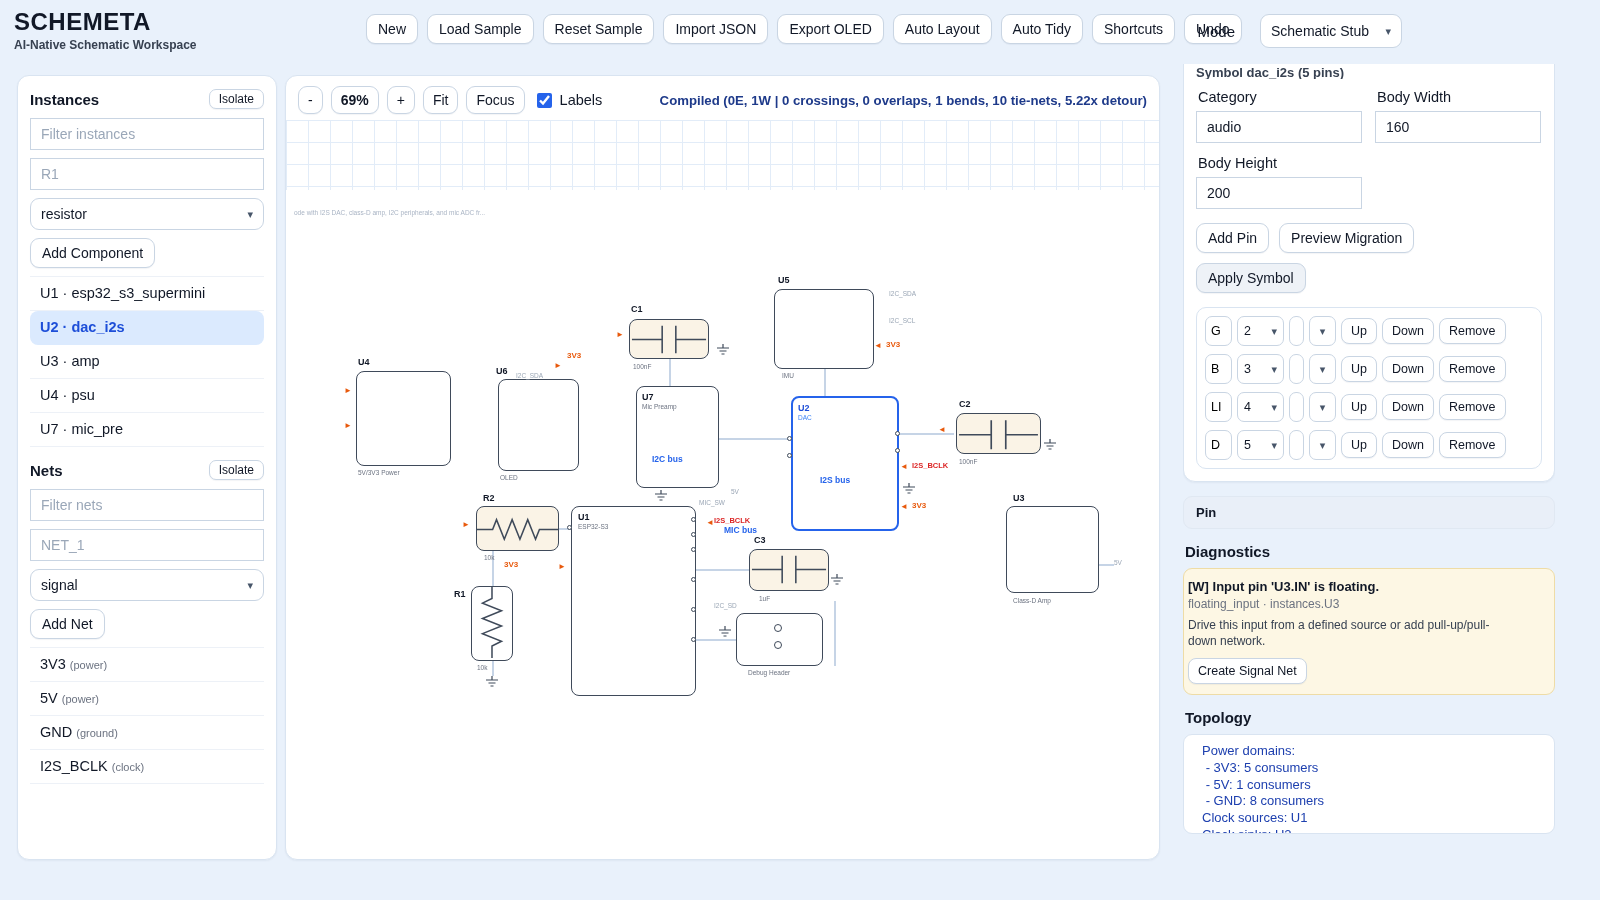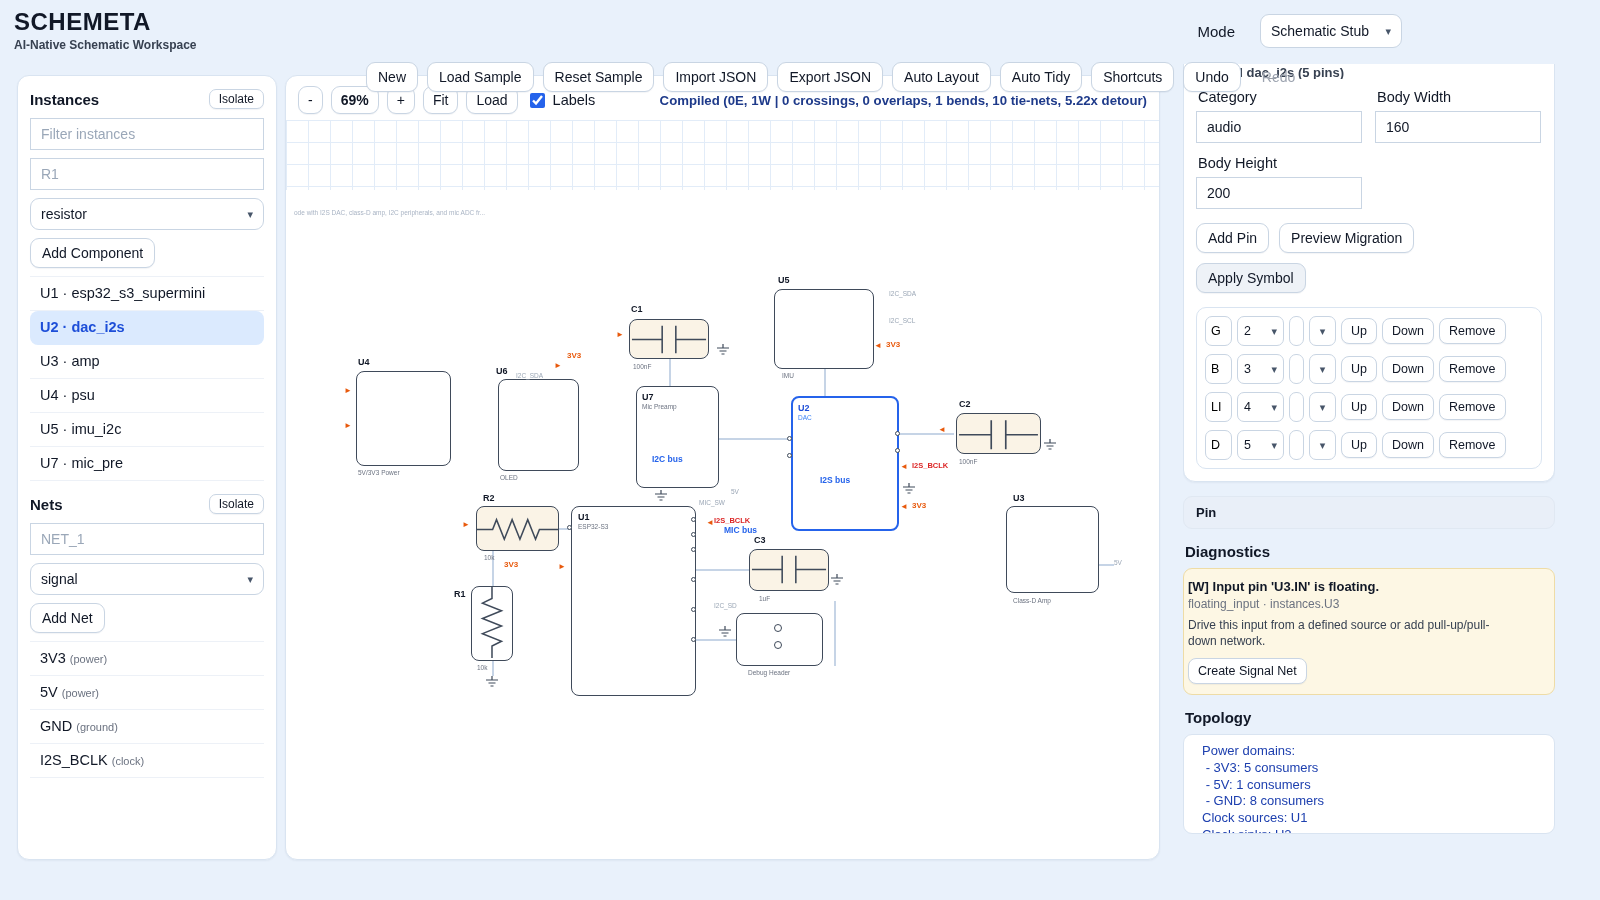--- a/index.html
+++ b/index.html
@@ -18,21 +18,21 @@
   .sel{display:flex;align-items:center;justify-content:space-between;border:1px solid #c9d5e3;
        border-radius:9px;padding:7px 10px;font-size:14px;background:#fff;cursor:pointer;}
   .chev{font-size:11px;color:#475569;}
   .card{position:absolute;background:#fff;border:1px solid #d9e4f1;border-radius:12px;
         box-shadow:0 1px 2px rgba(20,40,70,.05);}
 
   
   .hdr{position:absolute;left:0;top:0;width:1416px;height:64px;background:#e9f1fb;z-index:20;}
   .logo-t{position:absolute;left:14px;top:8px;font-size:24px;font-weight:800;letter-spacing:.5px;}
   .logo-s{position:absolute;left:14px;top:38px;font-size:12px;font-weight:600;color:#374151;}
-  .hbtns{position:absolute;left:366px;top:14px;display:flex;gap:9px;align-items:center;margin-top:48px;}
+  .hbtns{position:absolute;left:366px;top:14px;display:flex;gap:9px;align-items:center;}
   .mode{position:absolute;right:14px;top:14px;display:flex;gap:25px;align-items:center;}
   .mode-lbl{font-size:15px;font-weight:500;}
   .mode-sel{width:142px;height:34px;}
 
   
   .lcol{left:17px;top:75px;width:260px;height:785px;padding:12px;overflow:hidden;}
   .sec-head{display:flex;align-items:center;justify-content:space-between;font-weight:700;font-size:15px;height:22px;}
   .stack{margin-top:8px;}
   .list{border-top:1px solid #edf1f7;margin-top:8px;}
   .li-row{padding:8px 10px;border-bottom:1px solid #edf1f7;font-size:14.5px;cursor:pointer;height:34px;}
@@ -107,21 +107,21 @@
 <body>
 
 <div class="hdr">
   <div class="logo-t">SCHEMETA</div>
   <div class="logo-s">AI-Native Schematic Workspace</div>
   <div class="hbtns">
     <button class="btn">New</button>
     <button class="btn">Load Sample</button>
     <button class="btn">Reset Sample</button>
     <button class="btn">Import JSON</button>
-    <button class="btn">Export JSON</button>
+    <button class="btn">Export OLED</button>
     <button class="btn">Auto Layout</button>
     <button class="btn">Auto Tidy</button>
     <button class="btn">Shortcuts</button>
     <button class="btn">Undo</button>
     <button class="btn ghost">Redo</button>
   </div>
   <div class="mode">
     <span class="mode-lbl">Mode</span>
     <div class="sel mode-sel">
       <span>Schematic Stub</span>
@@ -142,28 +142,28 @@
       <span>resistor</span>
       <span class="chev">▾</span>
     </div>
   </div>
   <div class="stack"><button class="btn">Add Component</button></div>
   <div class="list">
     <div class="li-row">U1 · esp32_s3_supermini</div>
     <div class="li-row selected">U2 · dac_i2s</div>
     <div class="li-row">U3 · amp</div>
     <div class="li-row">U4 · psu</div>
-    <div class="li-row">U5 · imu_i2c</div>
     <div class="li-row">U7 · mic_pre</div>
   </div>
 
   <div class="sec-head" style="margin-top:12px;">
     <span>Nets</span>
     <button class="btn tiny">Isolate</button>
   </div>
+  <div class="stack"><input class="inp" placeholder="Filter nets" style=""></div>
   <div class="stack"><input class="inp" placeholder="NET_1" style=""></div>
   <div class="stack">
     <div class="sel">
       <span>signal</span>
       <span class="chev">▾</span>
     </div>
   </div>
   <div class="stack"><button class="btn">Add Net</button></div>
   <div class="list">
     <div class="li-row"><span>3V3</span><span class="kind">(power)</span></div>
@@ -172,21 +172,21 @@
     <div class="li-row"><span>I2S_BCLK</span><span class="kind">(clock)</span></div>
   </div>
 </div>
 
 <div class="card ccard">
   <div class="cbar">
     <button class="btn zbtn">-</button>
     <button class="btn zbtn" style="font-weight:600;">69%</button>
     <button class="btn zbtn">+</button>
     <button class="btn zbtn">Fit</button>
-    <button class="btn zbtn">Load</button>
+    <button class="btn zbtn">Focus</button>
     <span class="lblwrap">
       <input type="checkbox" checked="" style="">
       <span>Labels</span>
     </span>
     <span class="status">Compiled (0E, 1W | 0 crossings, 0 overlaps, 1 bends, 10 tie-nets, 5.22x detour)</span>
   </div>
 
   <div class="stage">
     <div class="gridband"></div>
     <div class="desc" style="left:8px;top:133px;">ode with I2S DAC, class-D amp, I2C peripherals, and mic ADC fr...</div>

